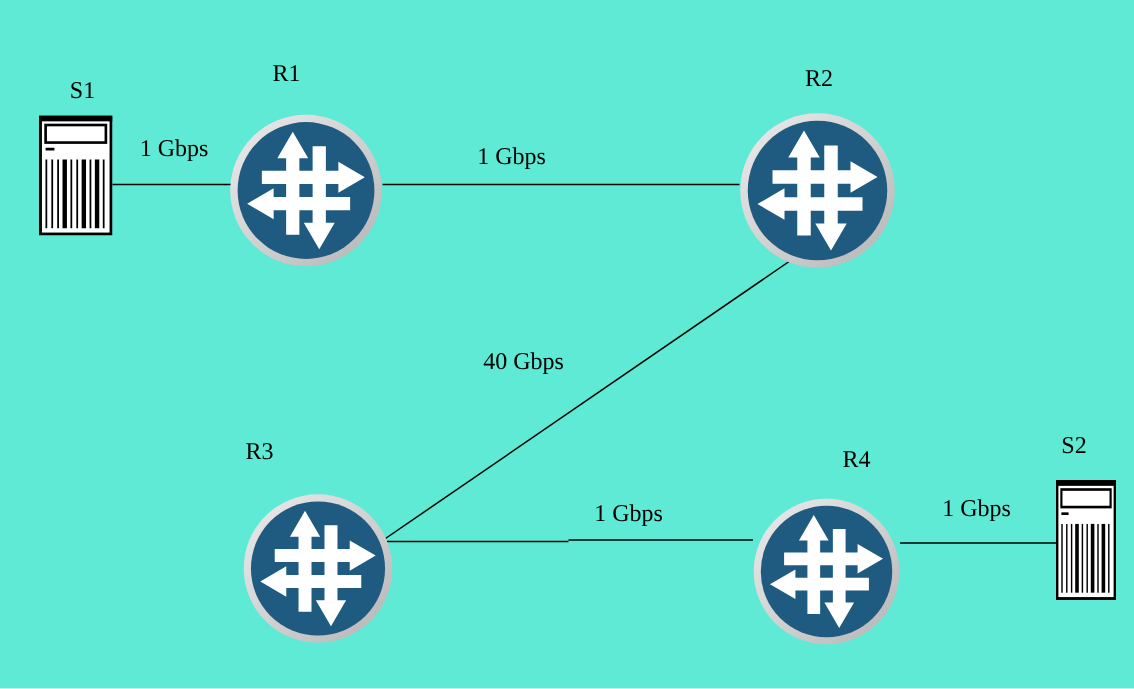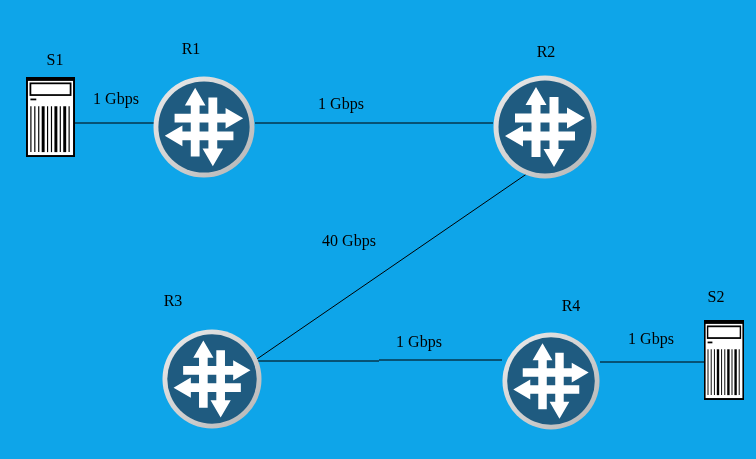--- a/index.html
+++ b/index.html
@@ -8,21 +8,21 @@
     background: #ffffff;
     width: 756px;
     height: 459px;
     overflow: hidden;
     font-family: "Liberation Serif", serif;
   }
   .canvas {
     position: relative;
     width: 756px;
     height: 459px;
-    background: #0ea5e9;
+    background: #5eead4;
   }
   svg text {
     font-family: "Liberation Serif", serif;
     font-size: 16px;
     fill: #000000;
   }
 </style>
 </head>
 <body>
 

